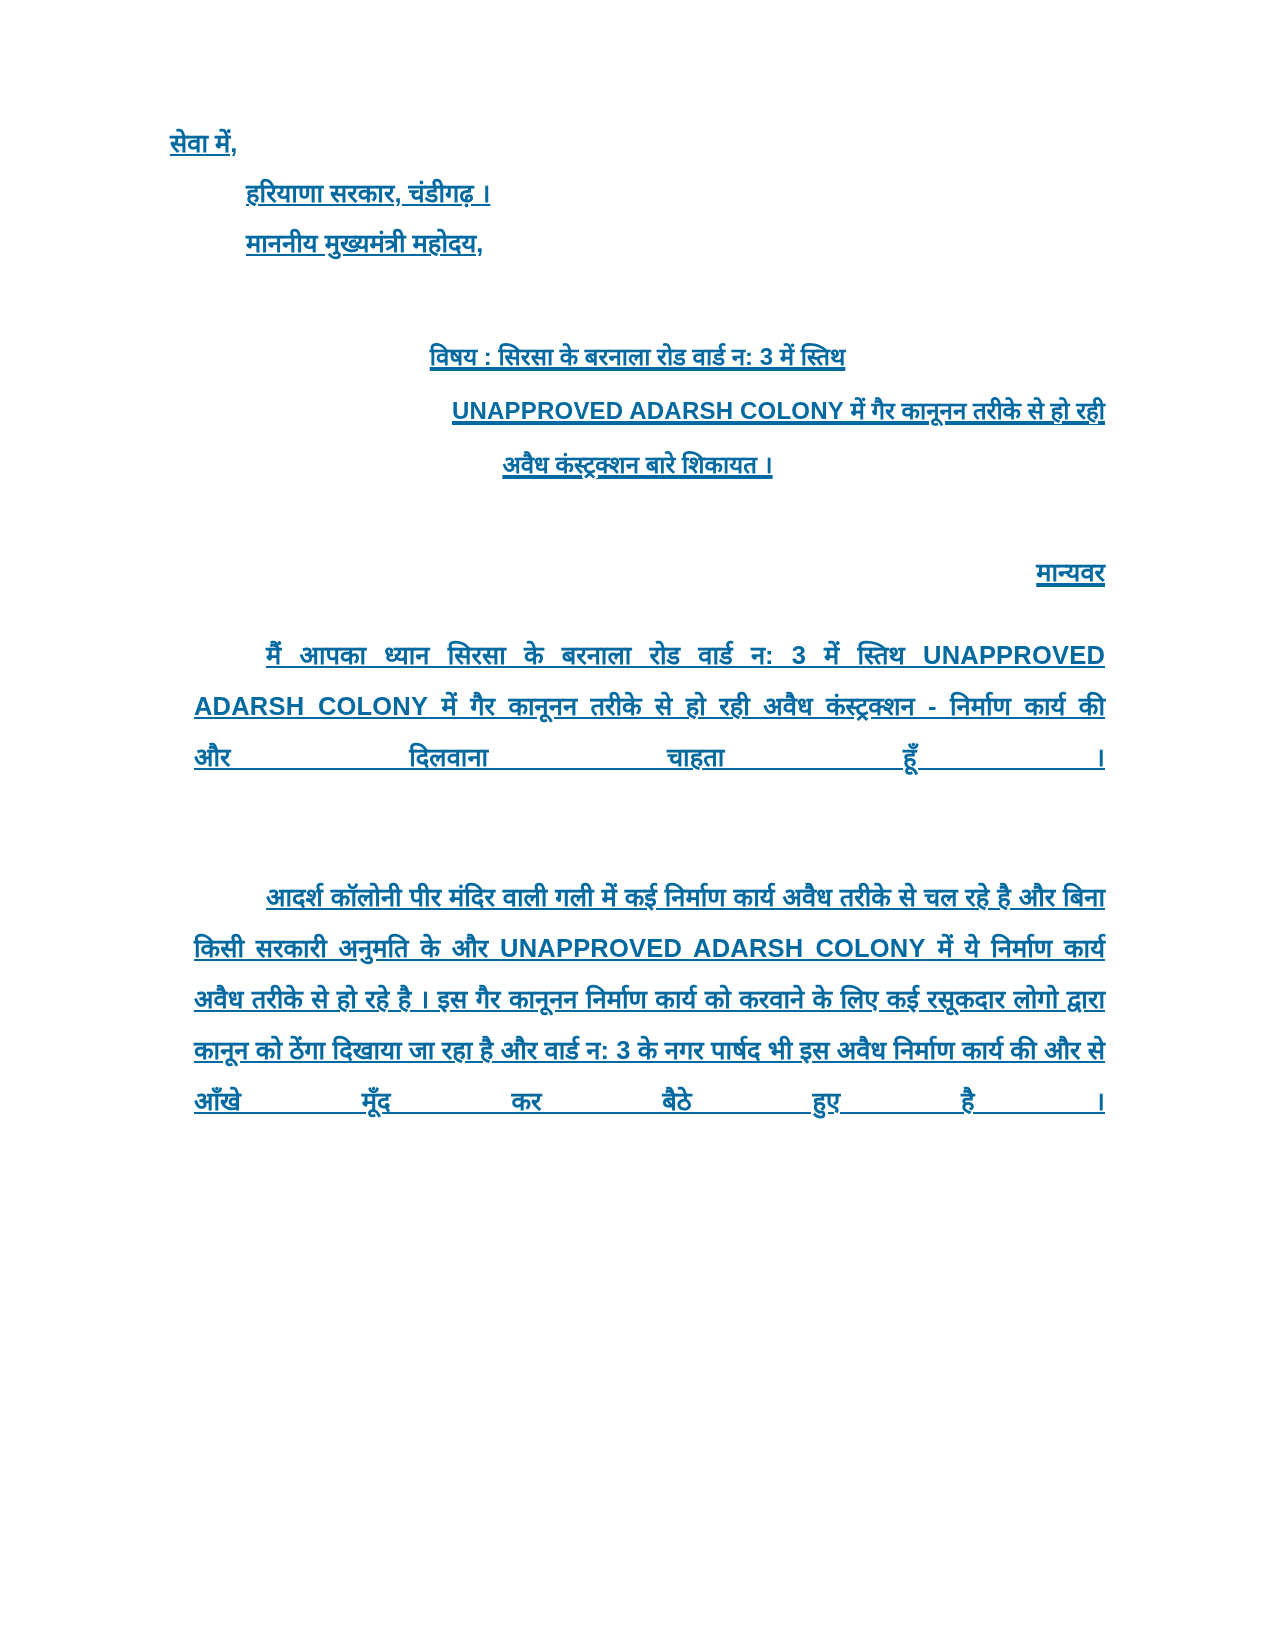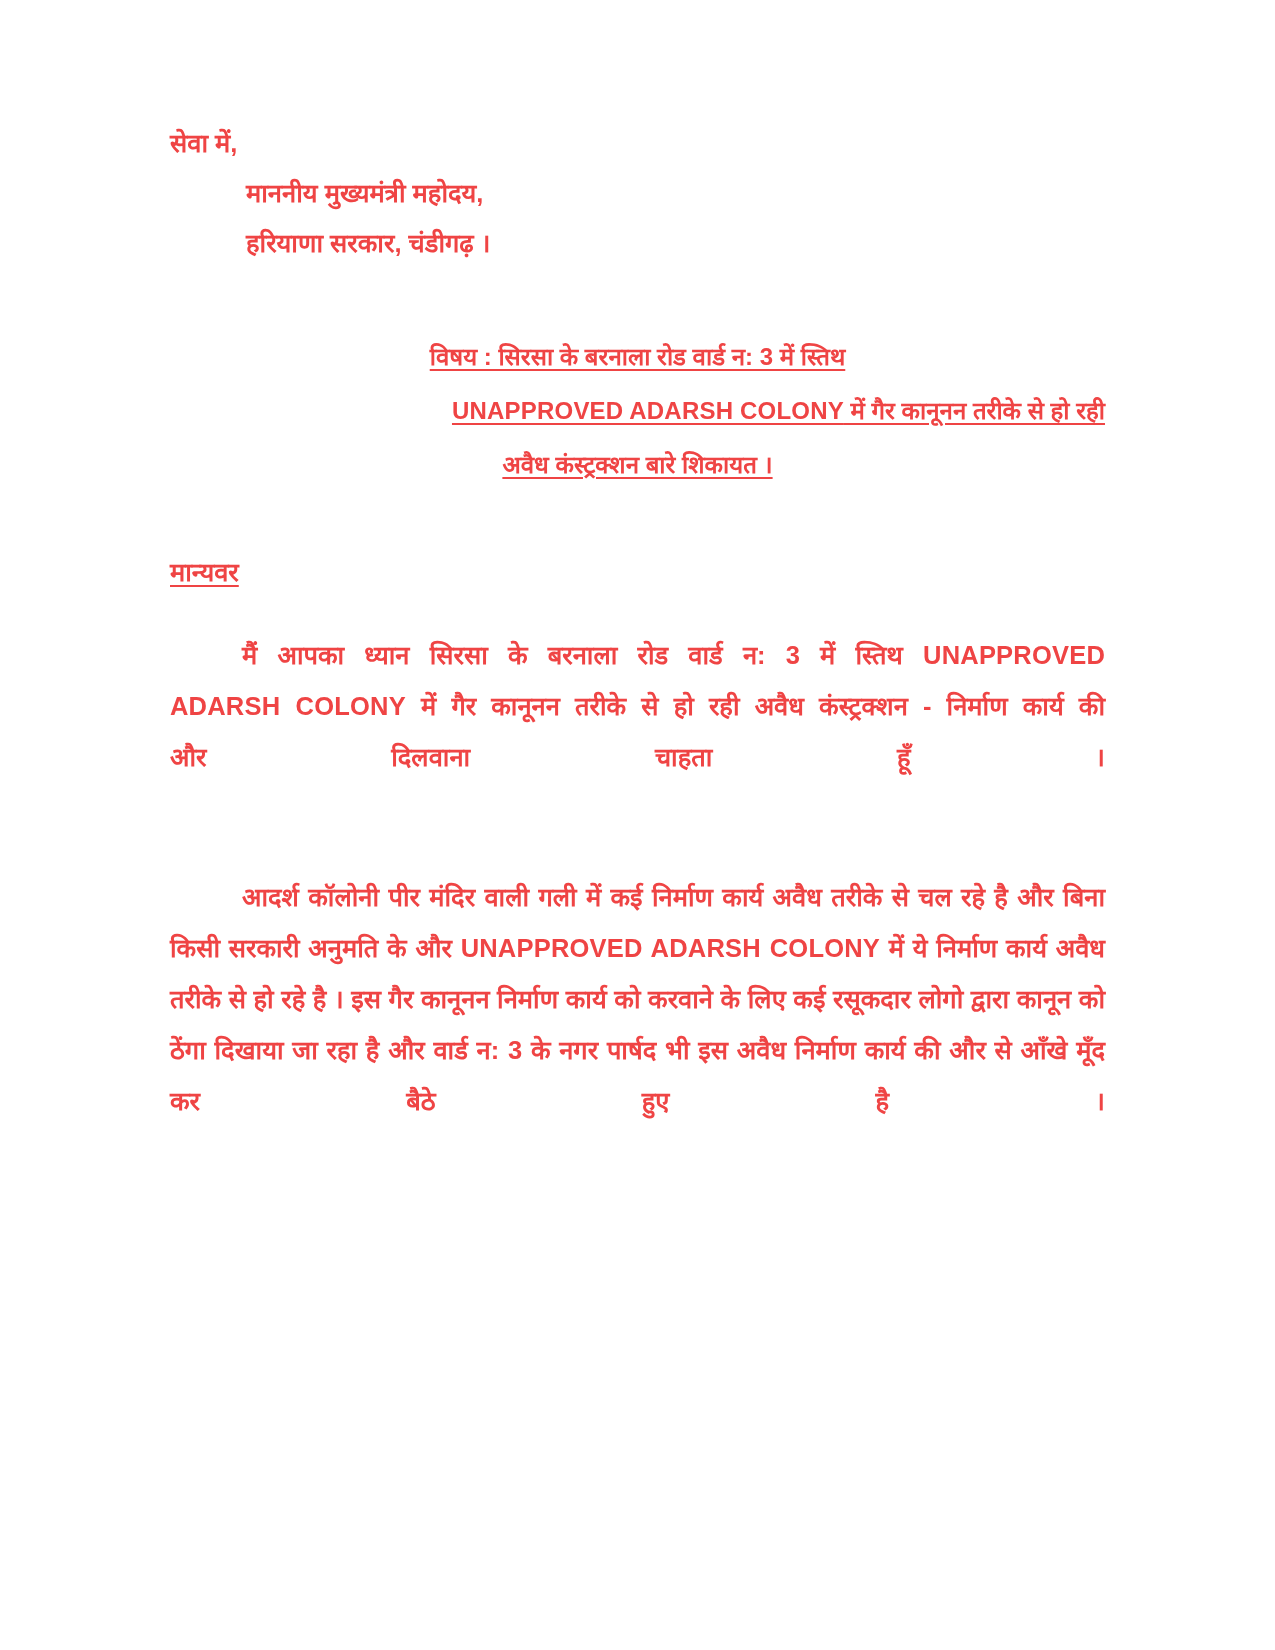--- a/index.html
+++ b/index.html
@@ -13,24 +13,25 @@
   .page {
     position: relative;
     width: 1275px;
     height: 1650px;
     background: #ffffff;
     box-sizing: border-box;
     padding: 118px 170px 0 170px;
     overflow: hidden;
   }
   .doc {
-    color: #ef4444;
+    color: #0369a1;
     font-weight: bold;
     font-size: 25.5px;
     line-height: 1.0;
+    text-decoration: underline;
   }
 
   
   .addressee-block {
     margin: 0;
   }
   .addr-line {
     font-size: 25.5px;
     font-weight: bold;
     line-height: 50px;
@@ -64,36 +65,38 @@
     font-weight: bold;
     letter-spacing: 0.2px;
   }
 
   
   .greeting {
     margin-top: 60px;
     font-size: 25.5px;
     font-weight: bold;
     line-height: 40px;
+    text-align: right;
   }
   .greeting span {
     text-decoration: underline;
     text-underline-offset: 4px;
     text-decoration-thickness: 2px;
   }
 
   
   .para {
     margin-top: 38px;
     font-size: 25.5px;
     font-weight: bold;
     text-align: justify;
     text-justify: inter-word;
     line-height: 51px;
     text-indent: 72px;
+    margin-left: 24px;
   }
   .para.p-wide {
     word-spacing: 0.22em;
   }
   .para.p-xwide {
     word-spacing: 0.55em;
   }
   .para:last-child { margin-bottom: 0; }
 
   
@@ -104,22 +107,22 @@
   }
 </style>
 </head>
 <body>
 
 <div class="page">
   <div class="doc">
 
     <div class="addressee-block">
       <div class="addr-line">सेवा में,</div>
+      <div class="addr-line addr-indent">हरियाणा सरकार, चंडीगढ़ ।</div>
       <div class="addr-line addr-indent">माननीय मुख्यमंत्री महोदय,</div>
-      <div class="addr-line addr-indent">हरियाणा सरकार, चंडीगढ़ ।</div>
     </div>
 
     <div class="subject-block">
       <div class="subject-line subject-line-1">
         <span class="u">विषय :  सिरसा के बरनाला रोड वार्ड न: 3  में स्तिथ</span>
       </div>
       <div class="subject-line subject-line-2">
         <span class="u"><span class="latin">UNAPPROVED ADARSH COLONY</span><span>  में गैर कानूनन तरीके से हो  रही</span></span>
       </div>
       <div class="subject-line subject-line-3">

